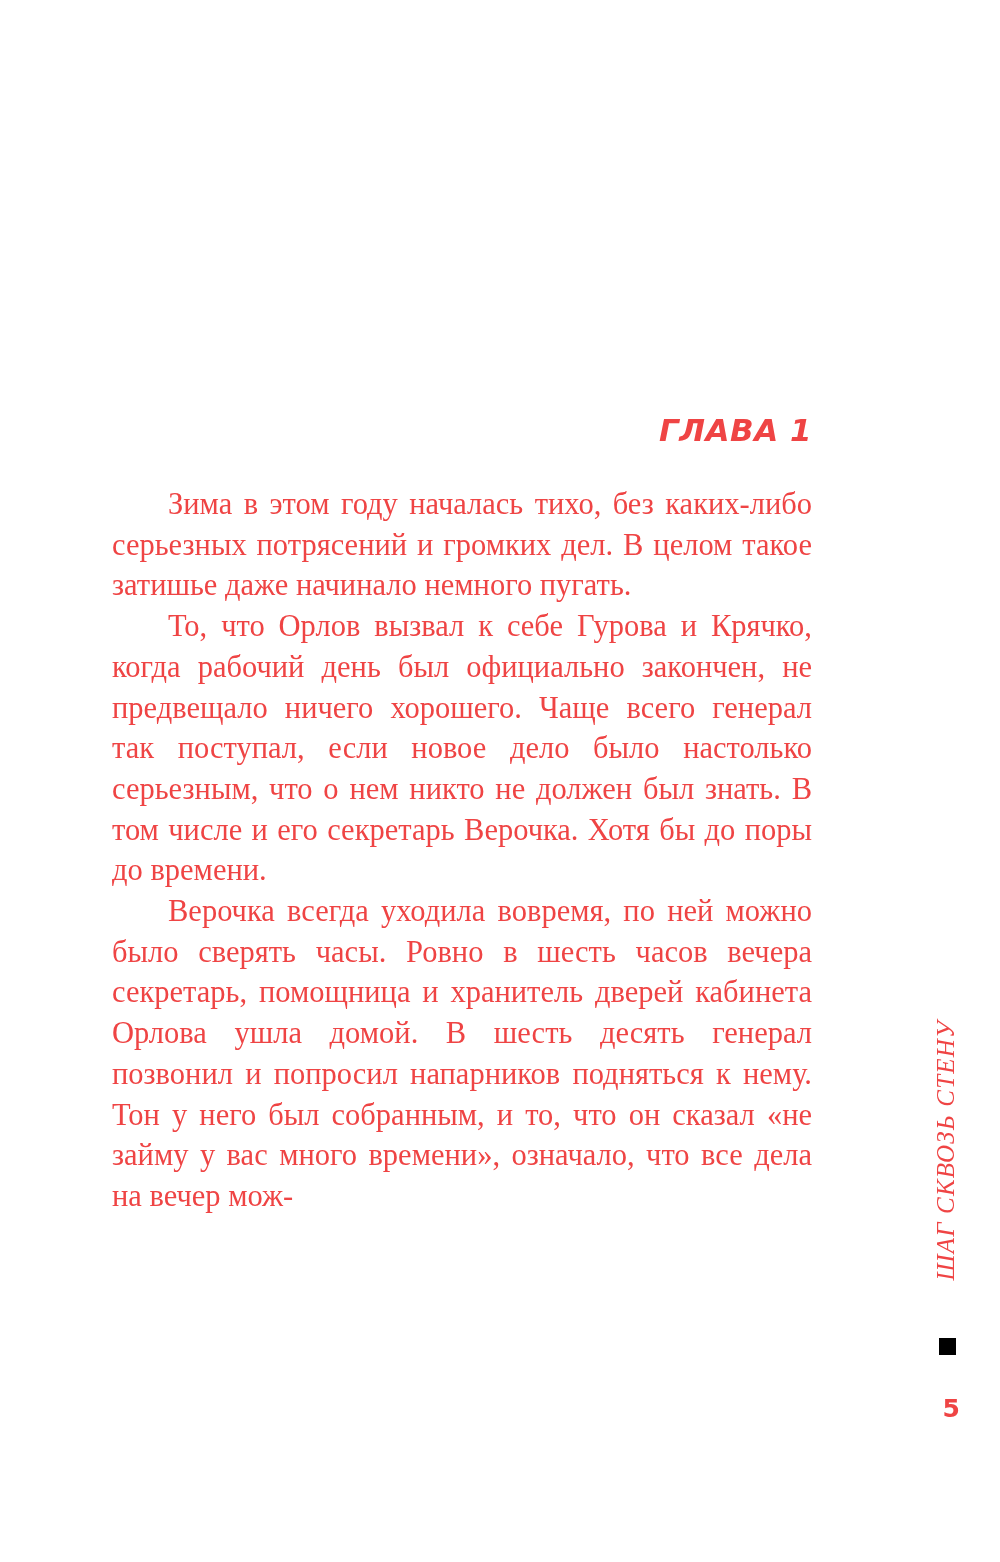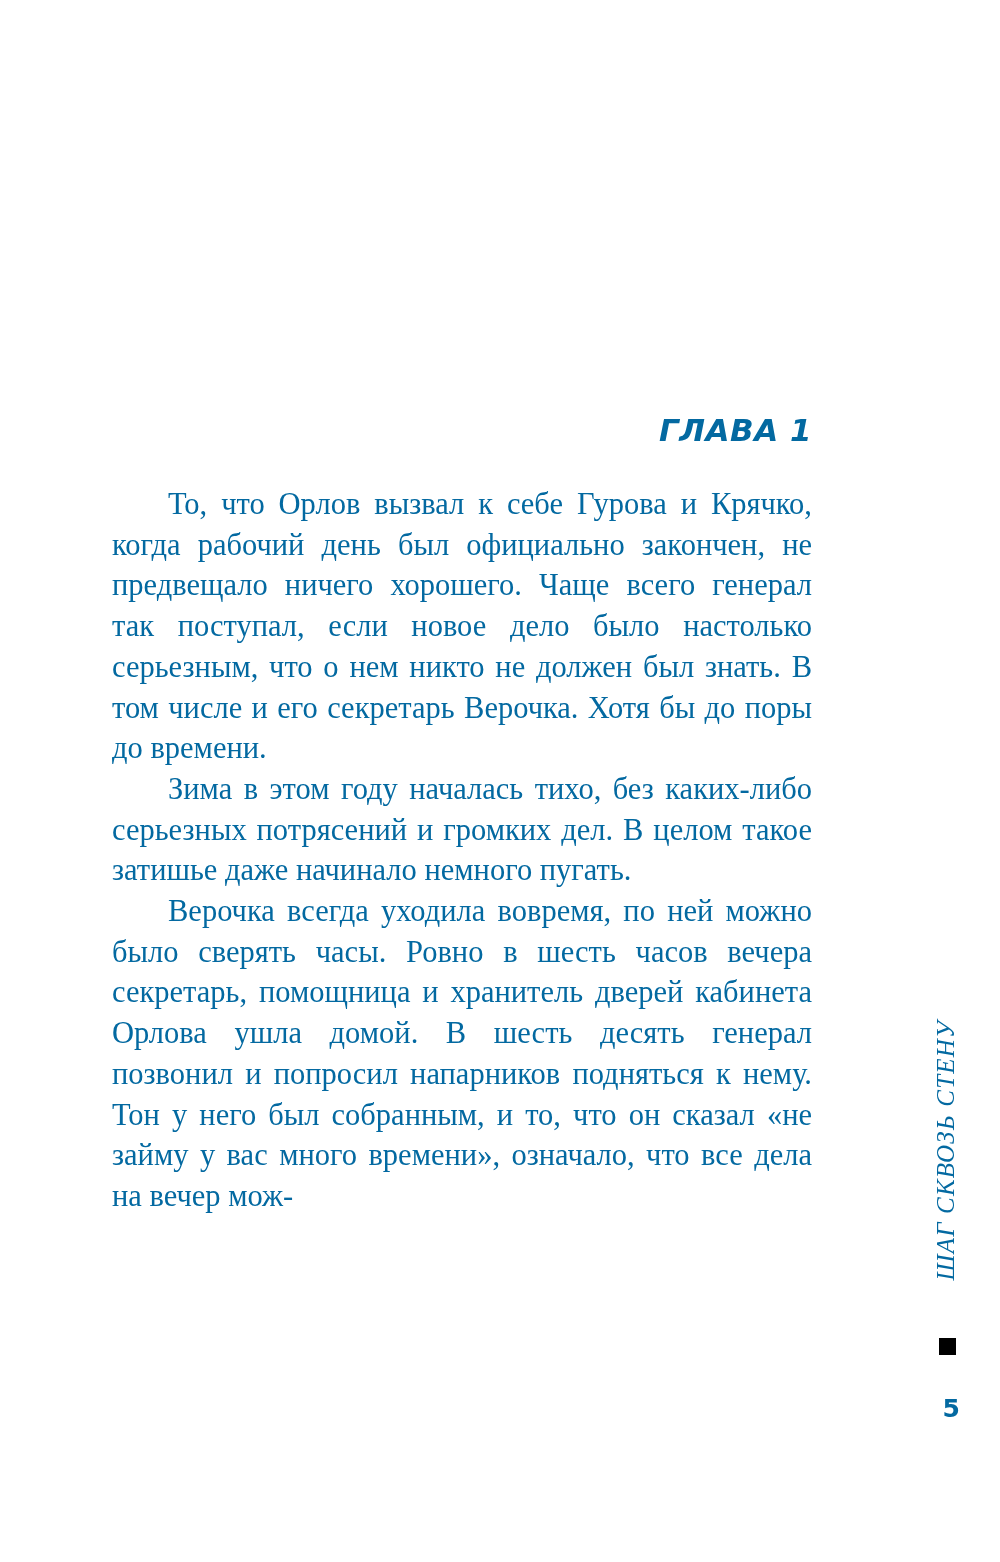--- a/index.html
+++ b/index.html
@@ -7,21 +7,21 @@
     padding: 0;
     background: #ffffff;
   }
   .page {
     position: relative;
     width: 1000px;
     height: 1562px;
     background: #ffffff;
     overflow: hidden;
     font-family: "Liberation Serif", serif;
-    color: #0369a1;
+    color: #ef4444;
   }
   .text-column {
     position: absolute;
     left: 112px;
     top: 415px;
     width: 700px;
   }
   .chapter-title {
     font-family: "DejaVu Sans", sans-serif;
     font-weight: bold;
@@ -76,23 +76,23 @@
   }
 </style>
 </head>
 <body>
 
 <div class="page">
 
   <div class="text-column">
     <h1 class="chapter-title">ГЛАВА 1</h1>
 
+    <p class="para">Зима в этом году началась тихо, без каких-либо серьезных потрясений и громких дел. В целом такое затишье даже начинало немного пугать.</p>
+
     <p class="para">То, что Орлов вызвал к себе Гурова и Крячко, когда рабочий день был официально закончен, не предвещало ничего хорошего. Чаще всего генерал так поступал, если новое дело было настолько серьезным, что о нем никто не должен был знать. В том числе и его секретарь Верочка. Хотя бы до поры до времени.</p>
-
-    <p class="para">Зима в этом году началась тихо, без каких-либо серьезных потрясений и громких дел. В целом такое затишье даже начинало немного пугать.</p>
 
     <p class="para">Верочка всегда уходила вовремя, по ней можно было сверять часы. Ровно в шесть часов вечера секретарь, помощница и хранитель дверей кабинета Орлова ушла домой. В шесть десять генерал позвонил и попросил напарников подняться к нему. Тон у него был собранным, и то, что он сказал «не займу у вас много времени», означало, что все дела на вечер мож-</p>
   </div>
 
   <div class="running-head">ШАГ СКВОЗЬ СТЕНУ</div>
 
   <div class="head-marker"></div>
 
   <div class="folio">5</div>
 

